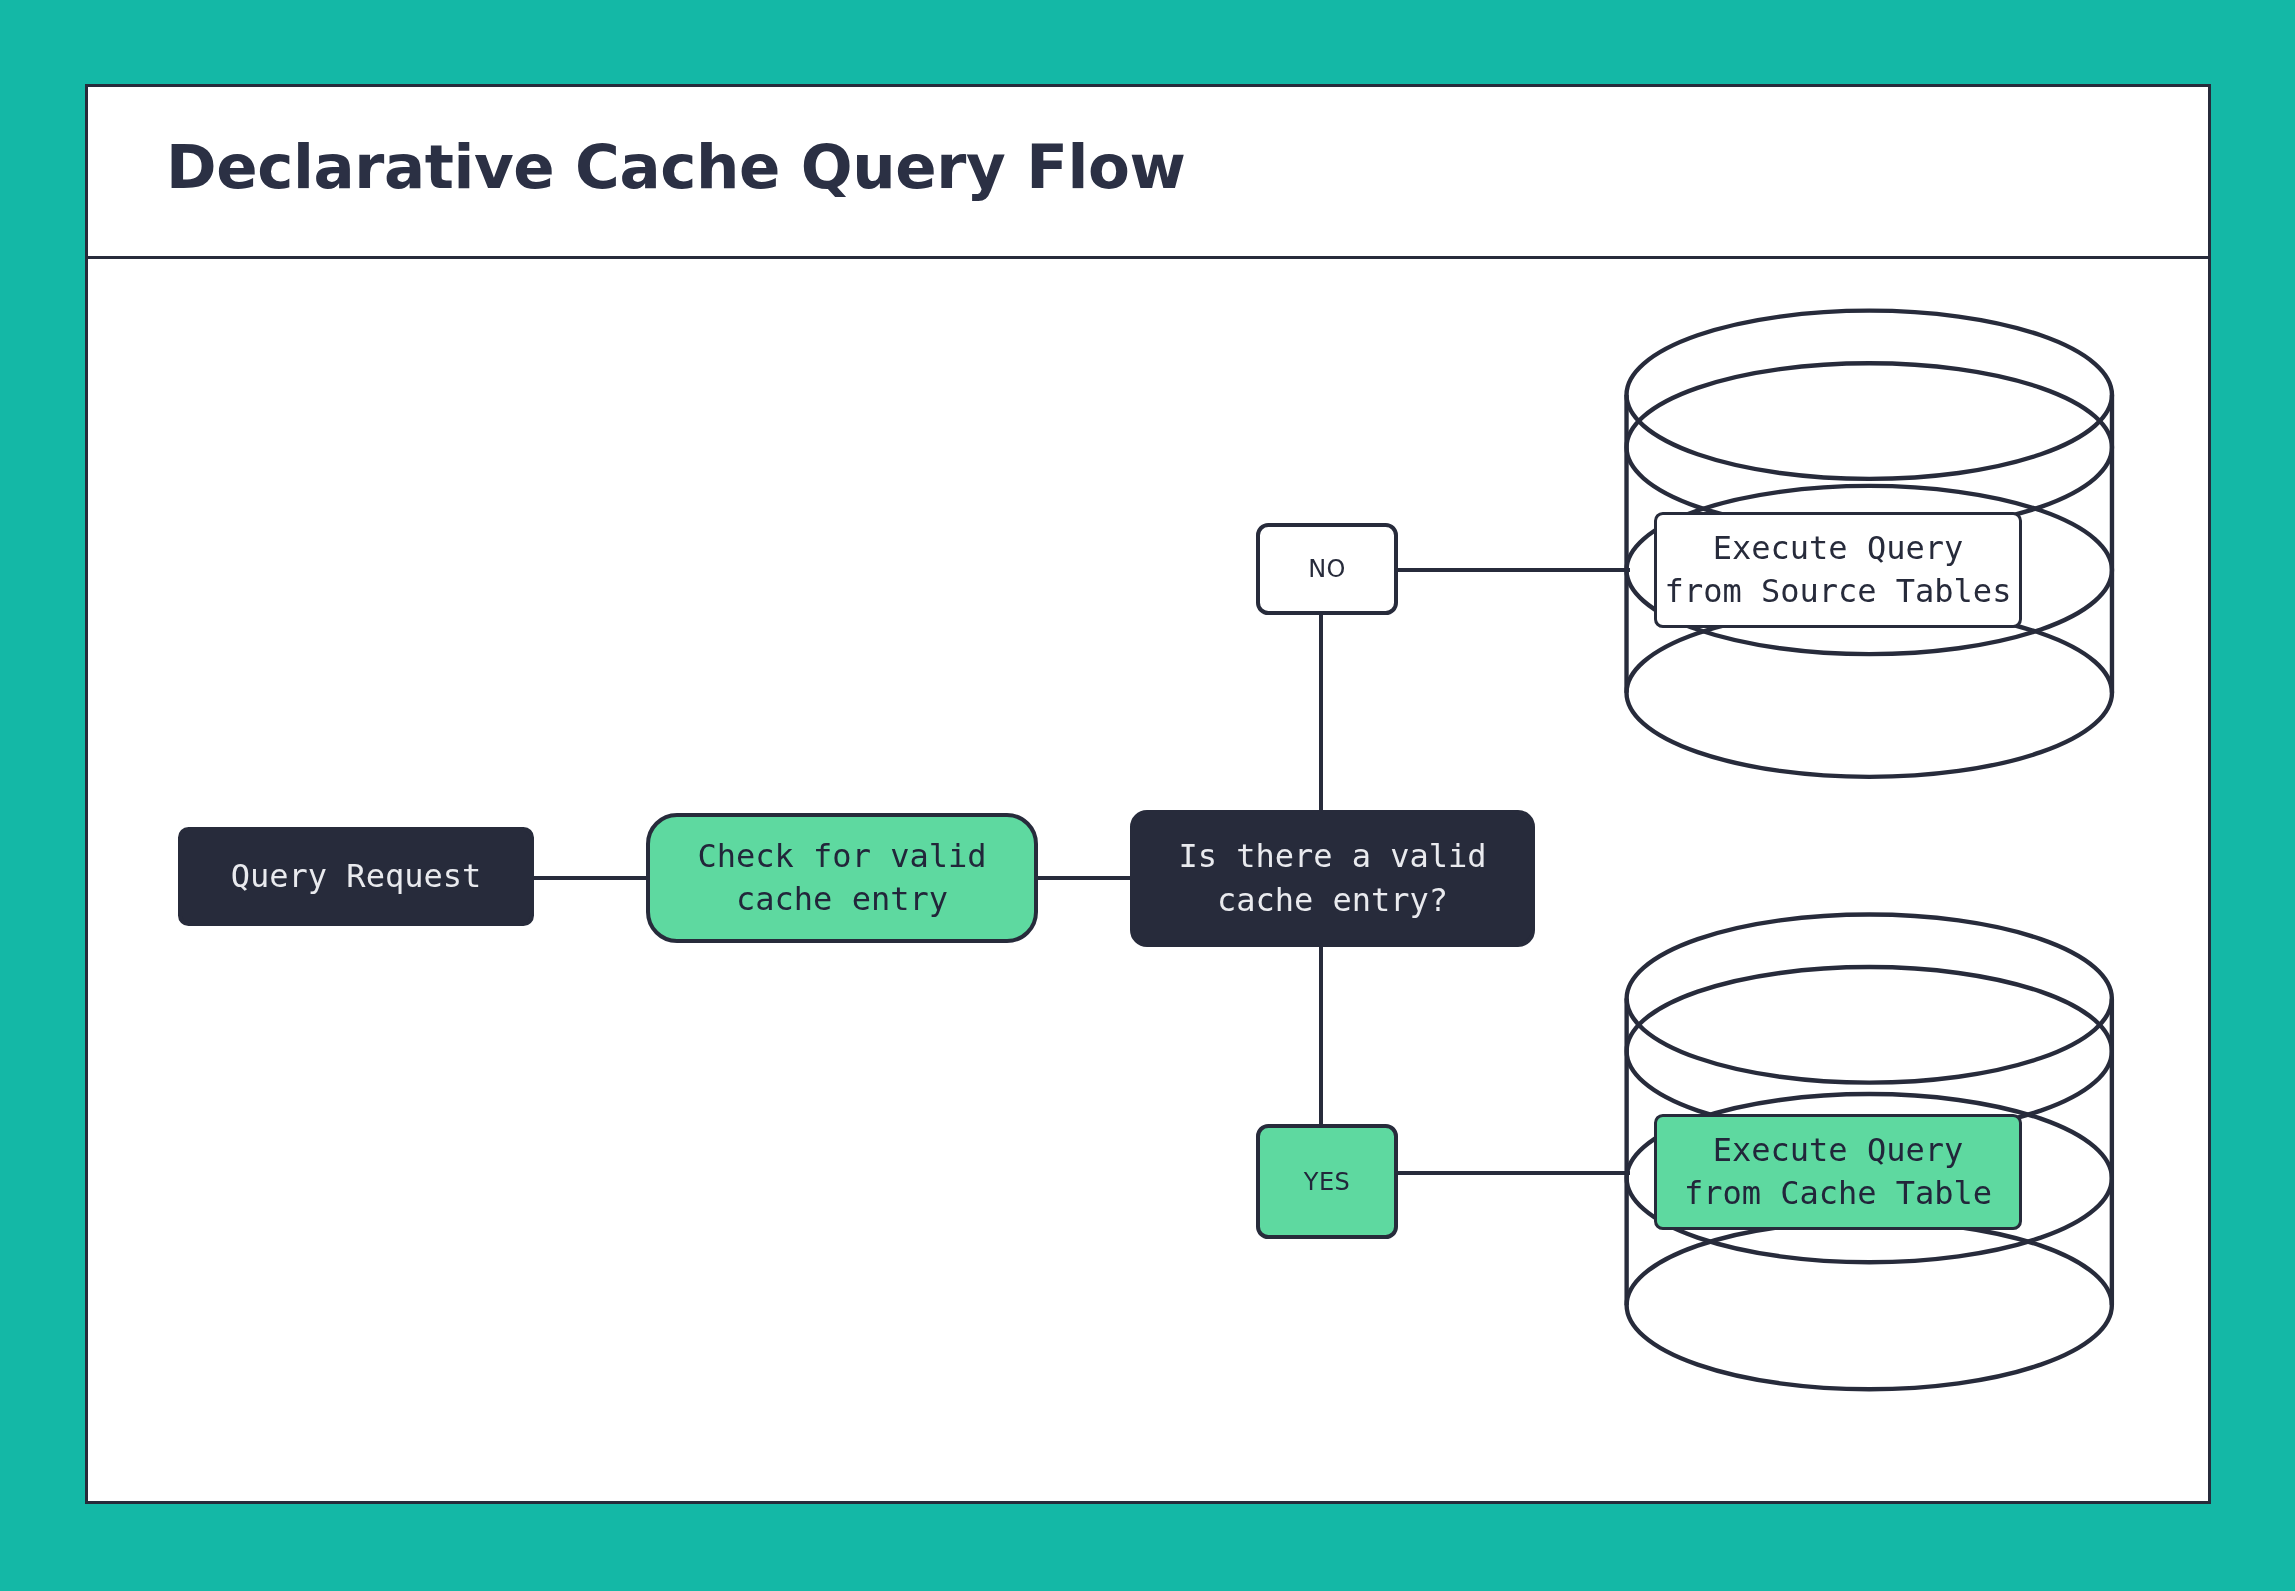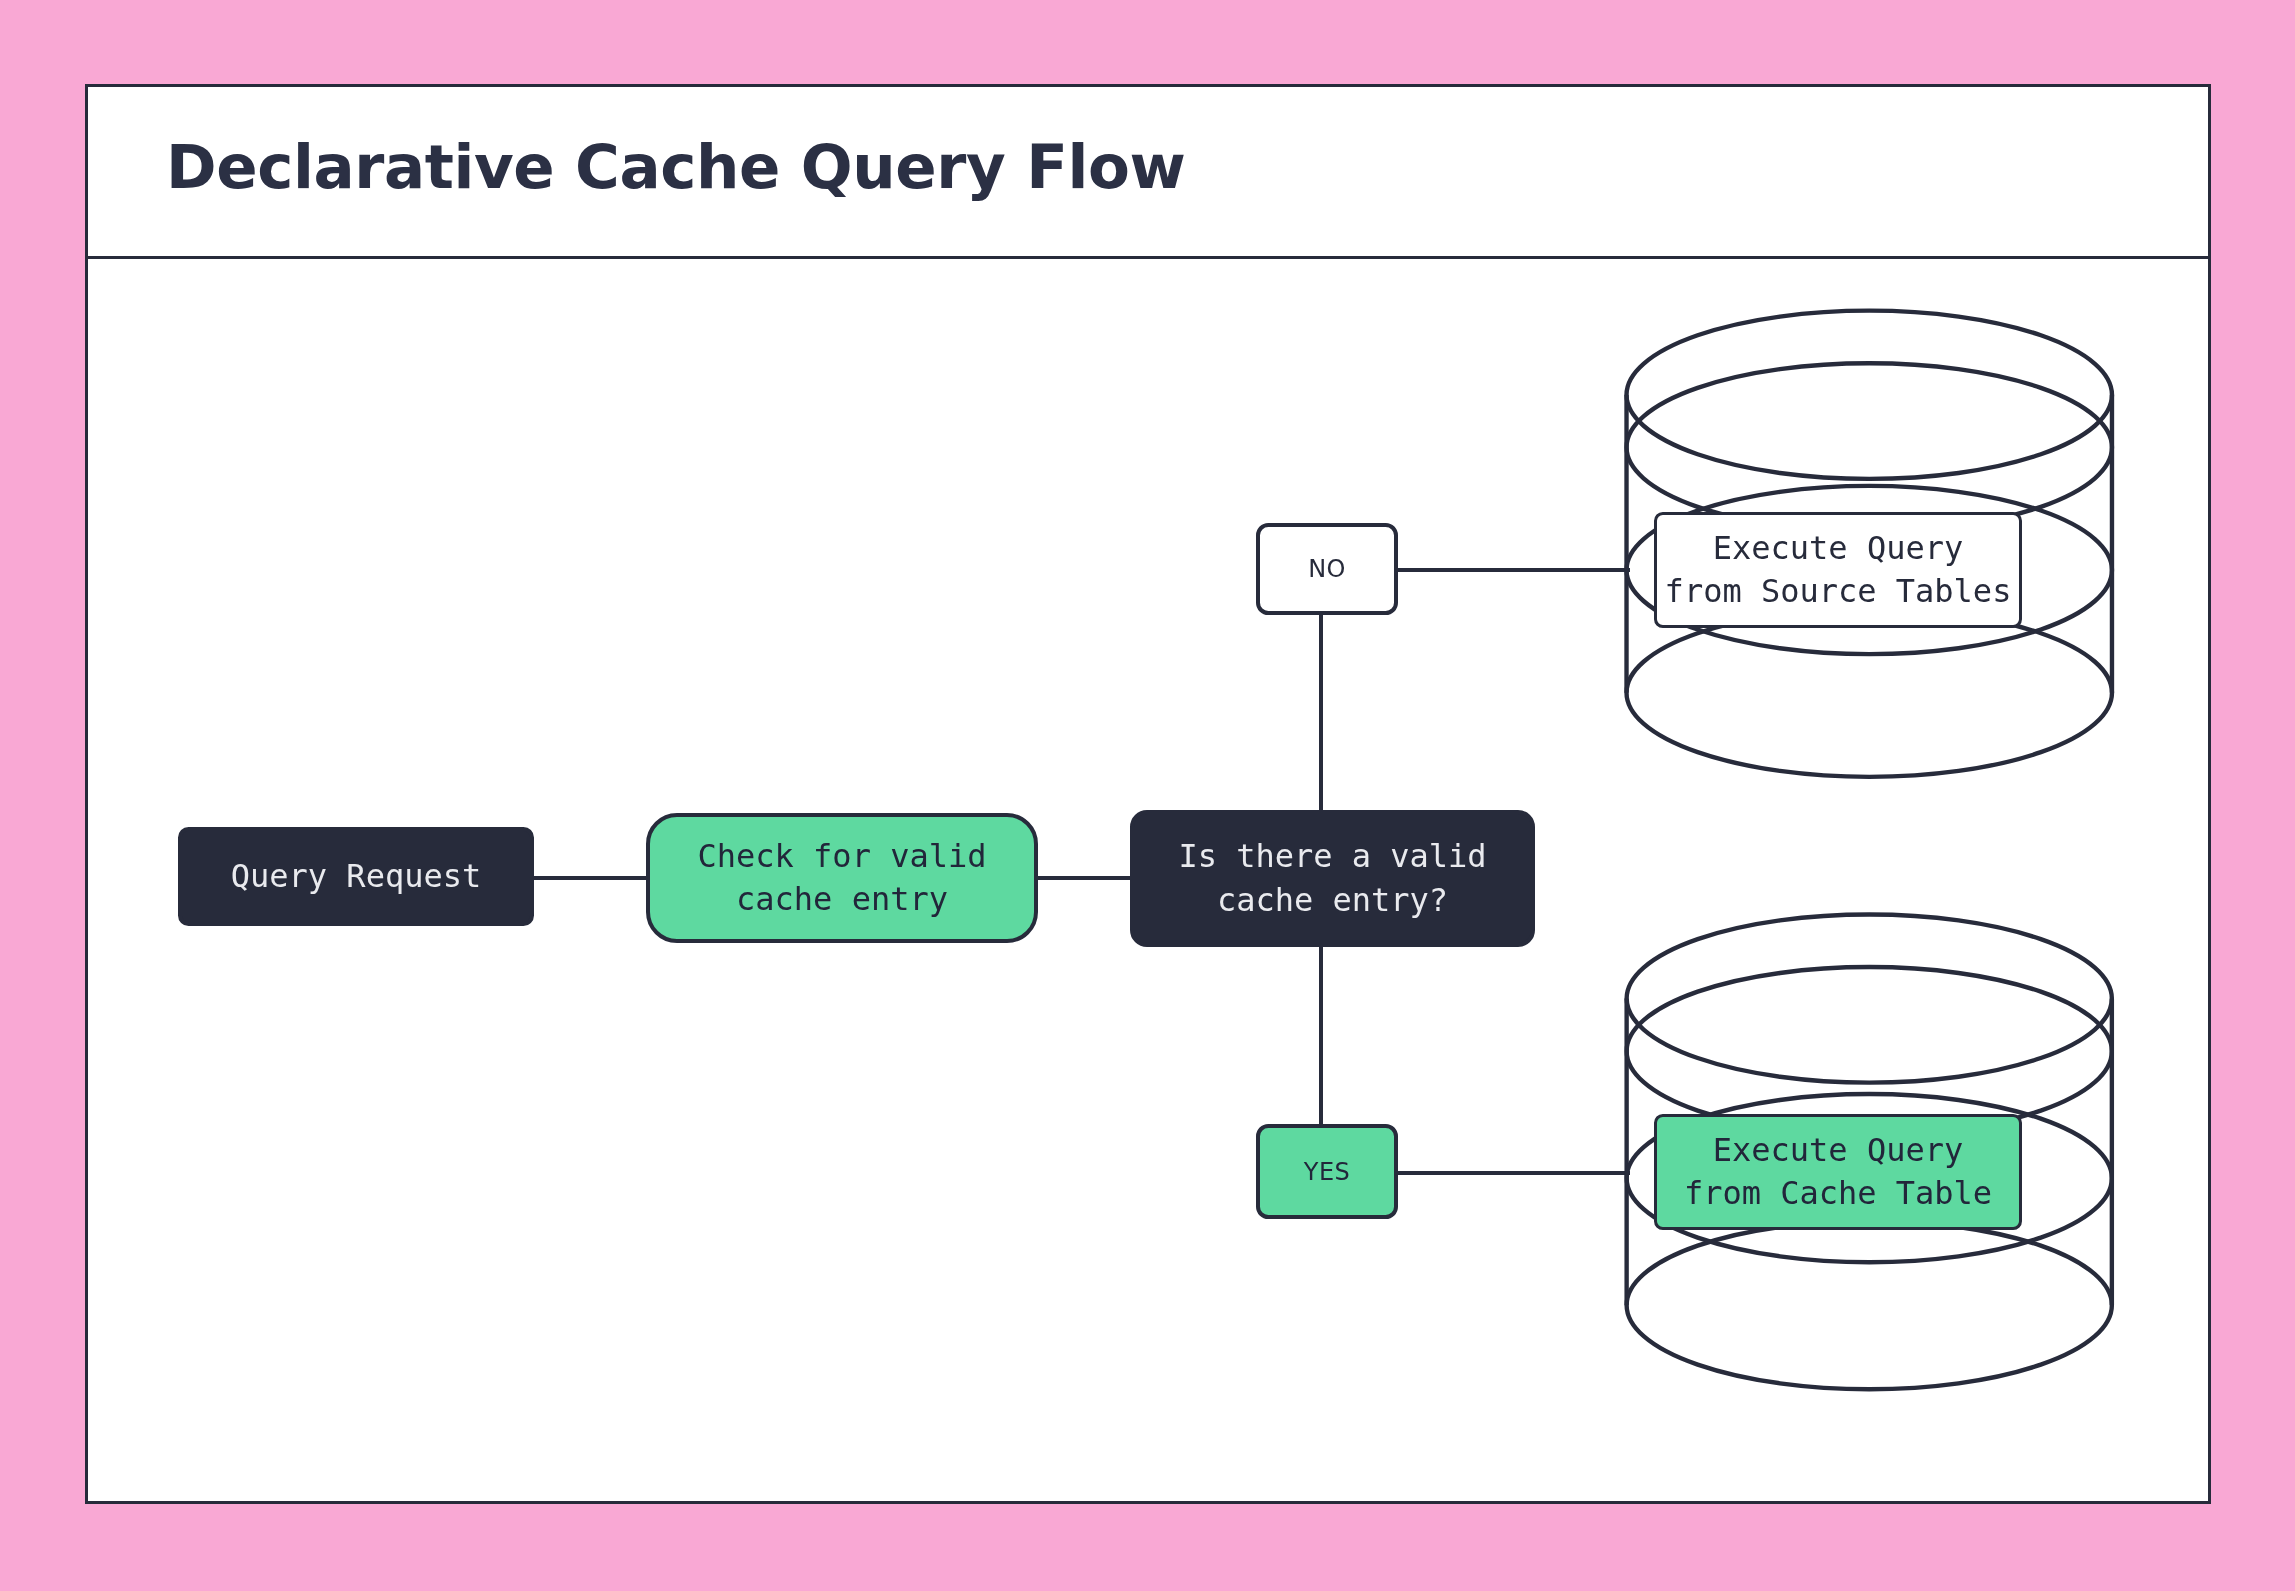--- a/index.html
+++ b/index.html
@@ -11,21 +11,21 @@
     width: 2295px;
     height: 1591px;
     font-family: "DejaVu Sans", sans-serif;
     overflow: hidden;
   }
 
   #canvas {
     position: relative;
     width: 2295px;
     height: 1591px;
-    background: #f9a8d4;
+    background: #14b8a6;
   }
 
   
   .frame {
     position: absolute;
     left: 85px;
     top: 84px;
     width: 2126px;
     height: 1420px;
     border: 3.5px solid #272b3b;
@@ -151,21 +151,21 @@
   <div class="node node-dark" style="left:178px; top:827px; width:356px; height:99px;">Query Request</div>
 
   <div class="node node-green" style="left:646px; top:813px; width:392px; height:130px;">Check for valid
 cache entry</div>
 
   <div class="node node-dark" style="left:1130px; top:810px; width:405px; height:137px;border-radius:17px;">Is there a valid
 cache entry?</div>
 
   <div class="branch-label branch-no" style="left:1256px; top:523px; width:142px; height:92px;">NO</div>
 
-  <div class="branch-label branch-yes" style="left:1256px; top:1124px; width:142px; height:95px;">YES</div>
+  <div class="branch-label branch-yes" style="left:1256px; top:1124px; width:142px; height:115px;">YES</div>
 
   <div class="cylinder" style="left:1616px; top:307px;">
     <svg width="517" height="491" viewBox="0 0 590 560">
       <g fill="none" stroke="#272b3b" stroke-width="5">
 
         <line x1="12" y1="100" x2="12" y2="440"></line>
         <line x1="566" y1="100" x2="566" y2="440"></line>
 
         <ellipse cx="289" cy="440" rx="277" ry="96"></ellipse>
 

